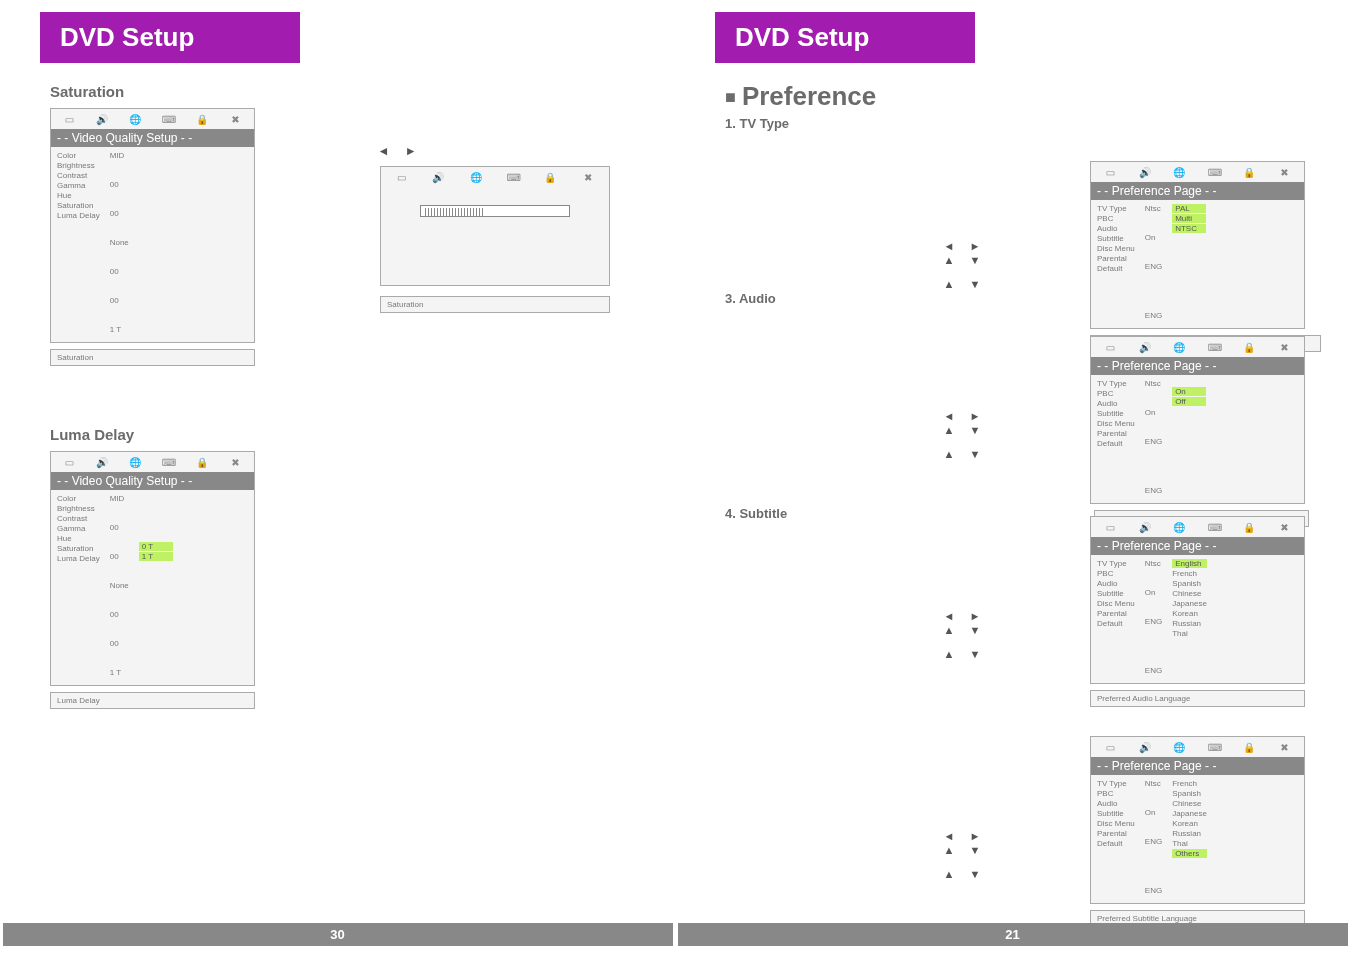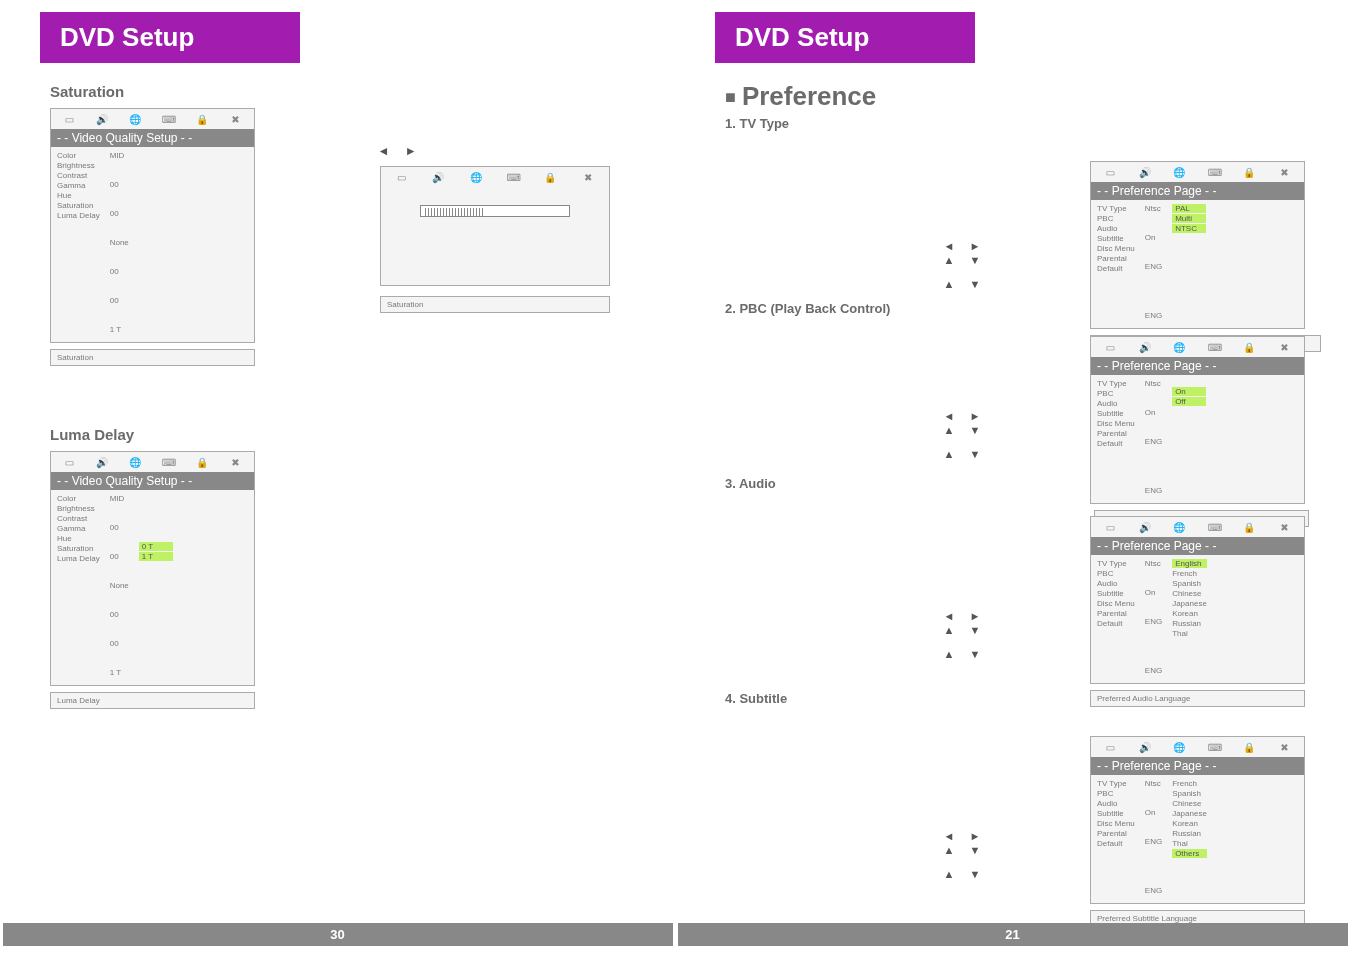--- a/index.html
+++ b/index.html
@@ -292,21 +292,20 @@
       </div>
     </div>
     <div class="footer-note" style="margin-left:0; width:231px;">Set TV Standard</div>
   </div>
   <div class="arrow-block" style="top:240px;">
     <div class="r1">◄ ►</div>
     <div class="r2">▲ ▼</div>
     <div class="r3">▲  ▼</div>
   </div>
 
-  <div class="sub-label" style="margin-top:170px;">2. PBC (Play Back Control)</div>
   <div class="right-group" style="top:330px;">
     <div class="osd-panel" style="margin-left:0; width:215px;">
       <div class="osd-icons">
         <span>▭</span>
           <span>🔊</span>
           <span>🌐</span>
           <span>⌨</span>
           <span>🔒</span>
           <span>✖</span>
       </div>

